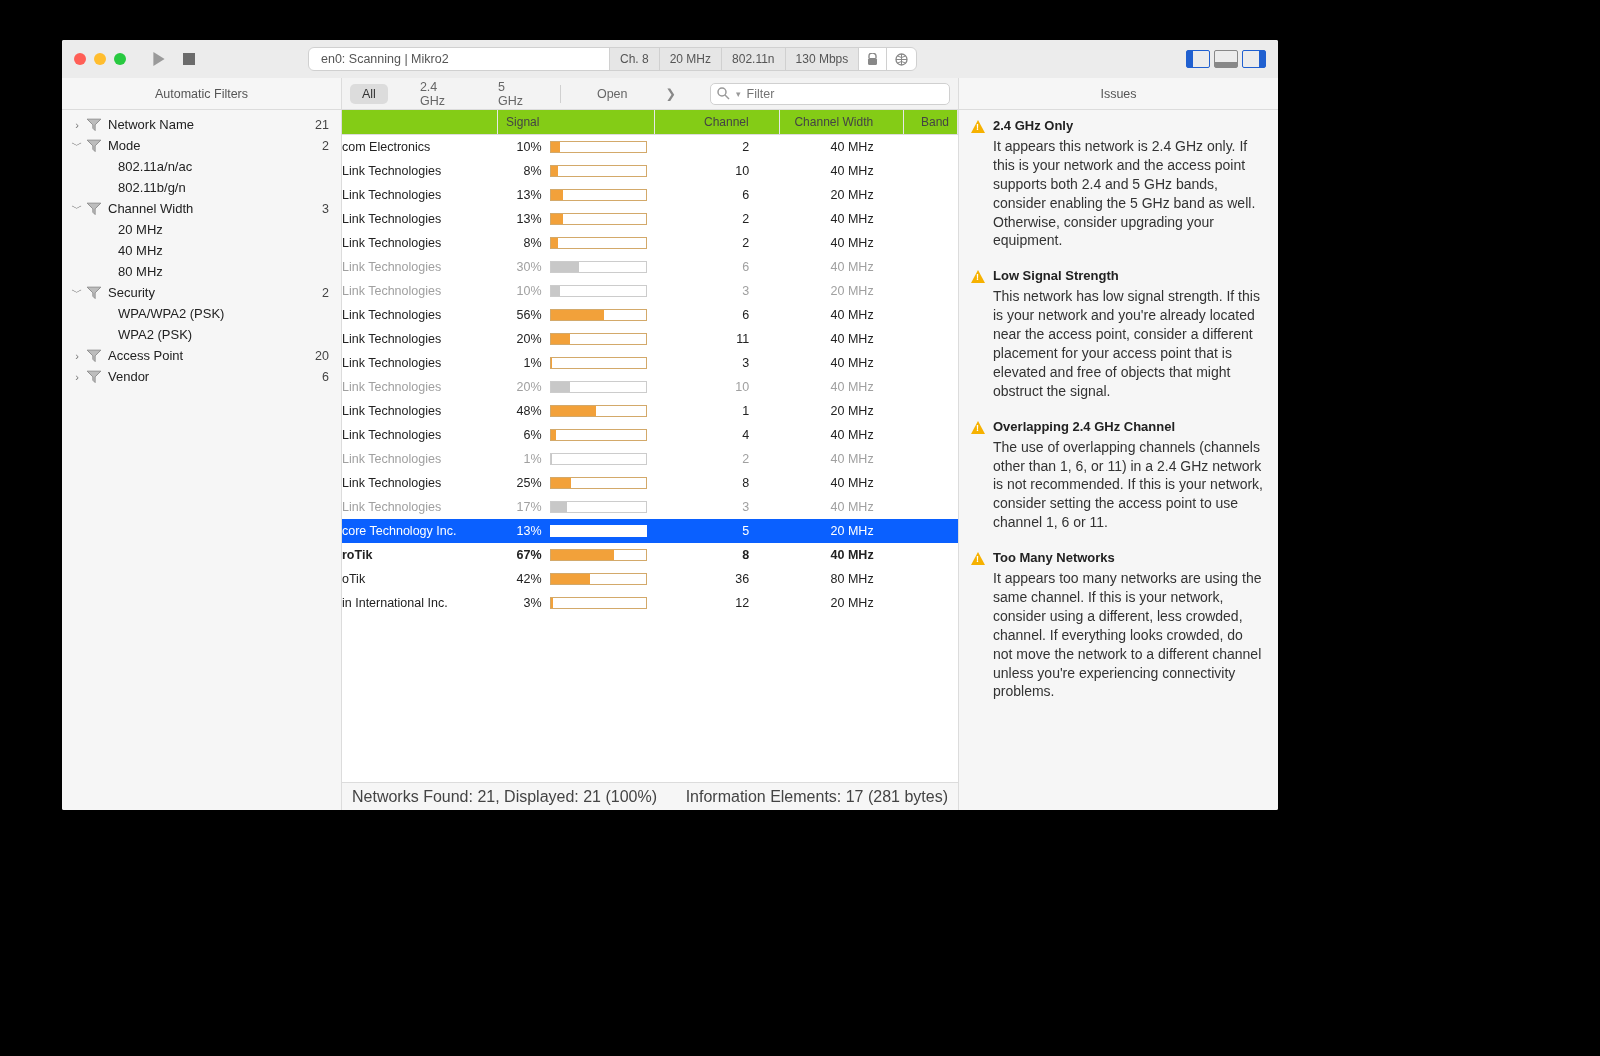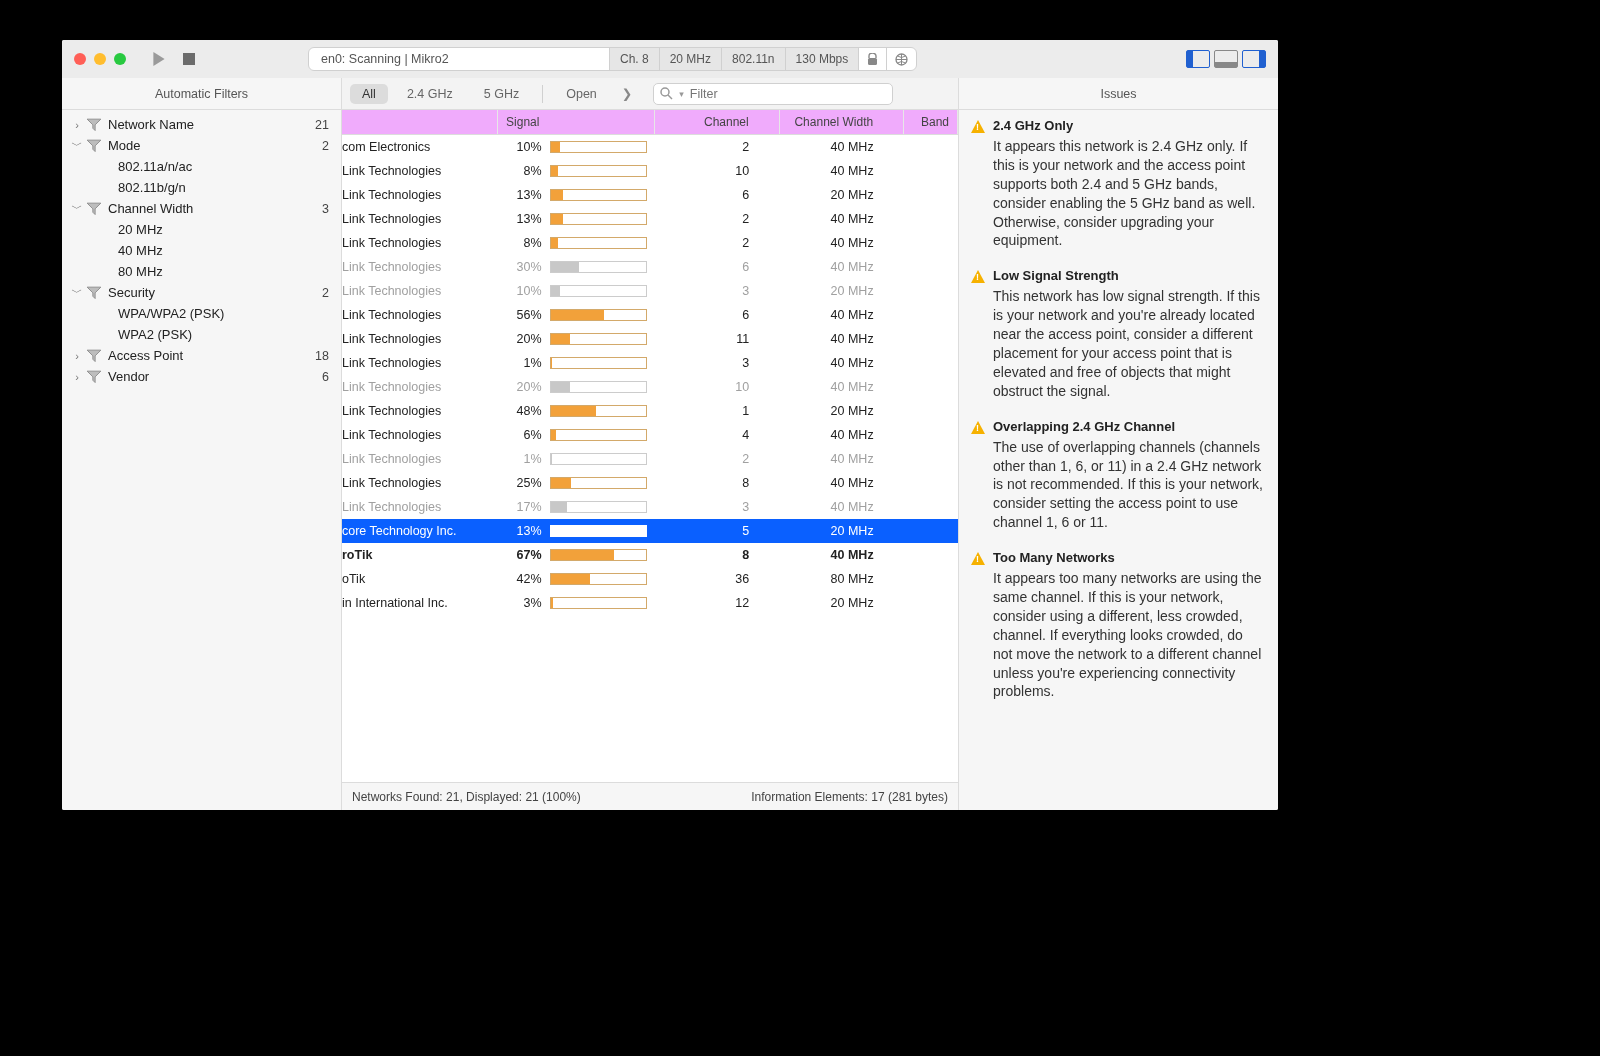--- a/index.html
+++ b/index.html
@@ -99,42 +99,42 @@
 
   
   .center { flex:1; display:flex; flex-direction:column; min-width:0; background:#fff; }
 
   .filterbar {
     height: 32px;
     background: #f3f3f3;
     border-bottom: 1px solid #dcdcdc;
     display:flex; align-items:center;
     padding: 0 8px;
-    gap: 7px;
+    gap: 20px;
     font-size:12.5px; color:#666;
   }
   .filter-chip { padding: 3px 12px; border-radius: 5px; }
   .filter-chip.active { background:#dcdcdc; color:#333; }
   .filter-sep { width:1px; height:18px; background:#d0d0d0; margin:0 4px;}
   .chev { color:#888; padding:0 6px;}
   .searchbox {
     margin-left:8px;
     flex:0 0 240px;
     height:22px;
     background:#fff; border:1px solid #d0d0d0; border-radius:5px;
     display:flex; align-items:center; padding:0 6px; gap:6px;
     color:#999;
   }
   .searchbox input { border:none; outline:none; flex:1; font-size:12.5px; background:transparent; }
 
   .table-wrap { flex:1; overflow:auto; }
   table { width:100%; border-collapse:collapse; font-size:12.5px; }
   thead th {
     position:sticky; top:0;
-    background:#f0abfc;
+    background:#84cc16;
     border-bottom:1px solid #dcdcdc;
     border-right:1px solid #e7e7e7;
     font-weight:400; color:#444;
     text-align:left;
     padding: 5px 8px;
     font-size:12px;
   }
   tbody td { padding: 4px 8px; border:none; }
   tbody tr { height:24px; }
   tbody tr.dim td { color:#a0a0a0; }
@@ -162,21 +162,21 @@
   }
   tr.dim .sigbar { border-color:#ccc; }
   tr.dim .sigbar .fill { background:#c8c8c8; }
   tr.sel .sigbar { border-color:#fff; }
   tr.sel .sigbar .fill { background:#fff; }
 
   .footer {
     height:28px;
     border-top:1px solid #dcdcdc;
     display:flex; align-items:center;
-    font-size:12px; color:#444;
+    font-size:16px; color:#444;
     padding:0 10px;
     background:#f6f6f6;
   }
   .footer .right { margin-left:auto; }
 
   
   .issues {
     width:320px;
     background:#f6f6f6;
     border-left:1px solid #dcdcdc;
@@ -315,21 +315,21 @@
             <span class="label">WPA2 (PSK)</span>
           </div>
           <div class="sb-row">
             <span class="disclosure">›</span>
             <span class="funnel">
               <svg viewBox="0 0 14 12">
                 <path d="M1 1 H13 L8 6 V11 L6 9 V6 Z" fill="#bdbdbd" stroke="#8a8a8a" stroke-width="0.8"></path>
               </svg>
             </span>
             <span class="label">Access Point</span>
-            <span class="count">18</span>
+            <span class="count">20</span>
           </div>
           <div class="sb-row">
             <span class="disclosure">›</span>
             <span class="funnel">
               <svg viewBox="0 0 14 12">
                 <path d="M1 1 H13 L8 6 V11 L6 9 V6 Z" fill="#bdbdbd" stroke="#8a8a8a" stroke-width="0.8"></path>
               </svg>
             </span>
             <span class="label">Vendor</span>
             <span class="count">6</span>

